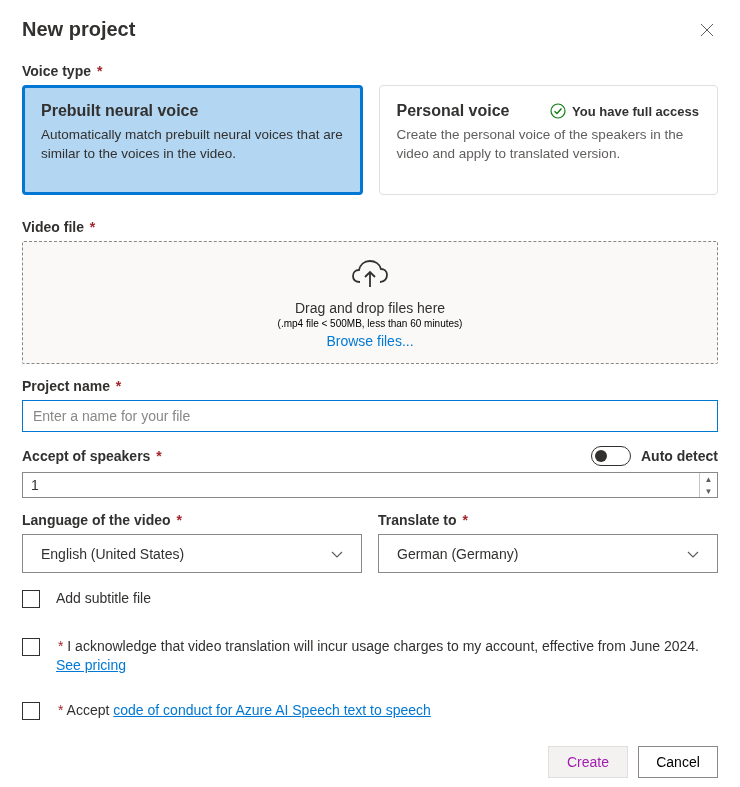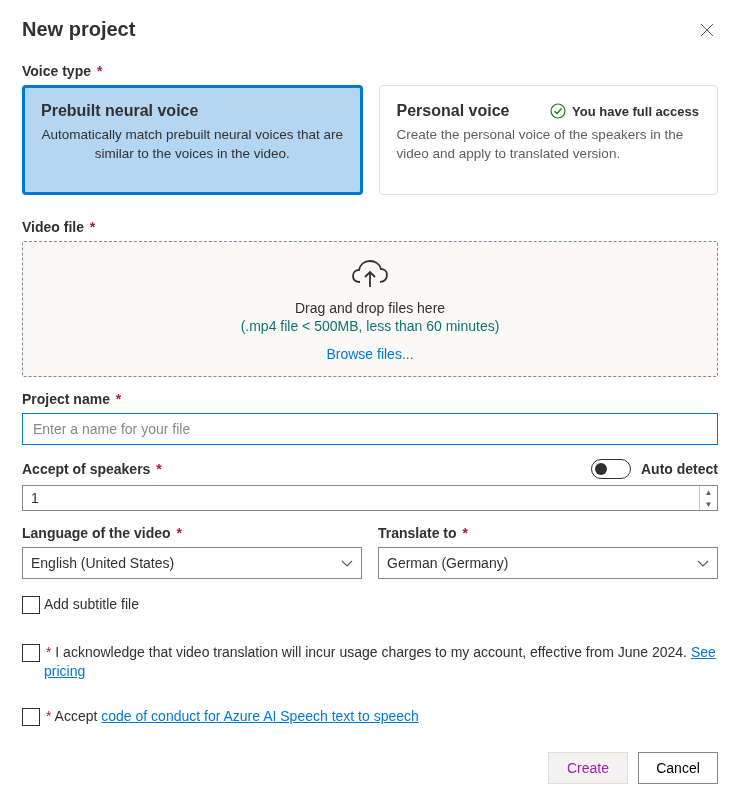--- a/index.html
+++ b/index.html
@@ -29,35 +29,35 @@
       min-height: 110px;
     }
     .voice-card.selected {
       border: 3px solid #0078d4;
       background: #b3d6f2;
       padding: 14px 16px 16px 16px;
     }
     .card-head { display: flex; justify-content: space-between; align-items: center; margin-bottom: 6px; }
     .card-title { font-size: 16px; font-weight: 600; }
     .card-desc { font-size: 13.5px; color: #605e5c; line-height: 1.4; }
-    .voice-card.selected .card-desc { color: #323130; text-align: center; }
+    .voice-card.selected .card-desc { color: #323130; }
     .access-badge { display: flex; align-items: center; gap: 6px; font-size: 13px; font-weight: 600; }
     .access-badge .circle { width: 16px; height: 16px; }
 
     .dropzone {
       border: 1px dashed #8a8886;
       border-radius: 2px;
       background: #faf9f8;
       text-align: center;
       padding: 18px 12px 14px 12px;
       margin-bottom: 12px;
     }
     .cloud-icon { display: flex; justify-content: center; margin-bottom: 10px; }
     .dz-line1 { font-size: 14px; color: #323130; margin-bottom: 2px; }
-    .dz-line2 { font-size: 14px; color: #0f766e; margin-bottom: 12px; }
+    .dz-line2 { font-size: 10px; color: #000000; margin-bottom: 4px; }
     .browse-link { color: #0078d4; cursor: pointer; font-size: 14px; }
 
     .field-block { margin-bottom: 14px; }
     .text-input {
       width: 100%;
       border: 1px solid #0078d4;
       height: 32px;
       padding: 12px 10px;
       font-size: 14px;
       font-family: inherit;
@@ -83,27 +83,27 @@
     .toggle-knob {
       position: absolute; left: 3px; top: 3px; width: 12px; height: 12px; border-radius: 50%;
       background: #323130;
     }
     .toggle-label { font-size: 14px; }
 
     .two-col { display: flex; gap: 16px; margin-bottom: 16px; }
     .col { flex: 1; }
     .select-box {
       border: 1px solid #8a8886;
-      height: 32px;
+      height: 39px;
       display: flex; align-items: center; justify-content: space-between;
-      padding: 0 8px; cursor: pointer;
+      padding: 0 18px; cursor: pointer;
     }
     .chev { color: #605e5c; }
 
-    .checkbox-row { display: flex; align-items: flex-start; gap: 4px; margin-bottom: 14px; }
+    .checkbox-row { display: flex; align-items: flex-start; gap: 16px; margin-bottom: 14px; }
     .checkbox-row.tight { margin-bottom: 25px; }
     .chk {
       width: 18px; height: 18px; border: 1px solid #323130; flex-shrink: 0; cursor: pointer; margin-top: 1px;
     }
     .chk-label { font-size: 14px; line-height: 1.4; }
     .link { color: #0078d4; text-decoration: underline; cursor: pointer; }
 
     .footer { display: flex; justify-content: flex-end; gap: 10px; margin-top: 26px; }
     .btn {
       min-width: 80px; height: 32px; padding: 0 16px;

